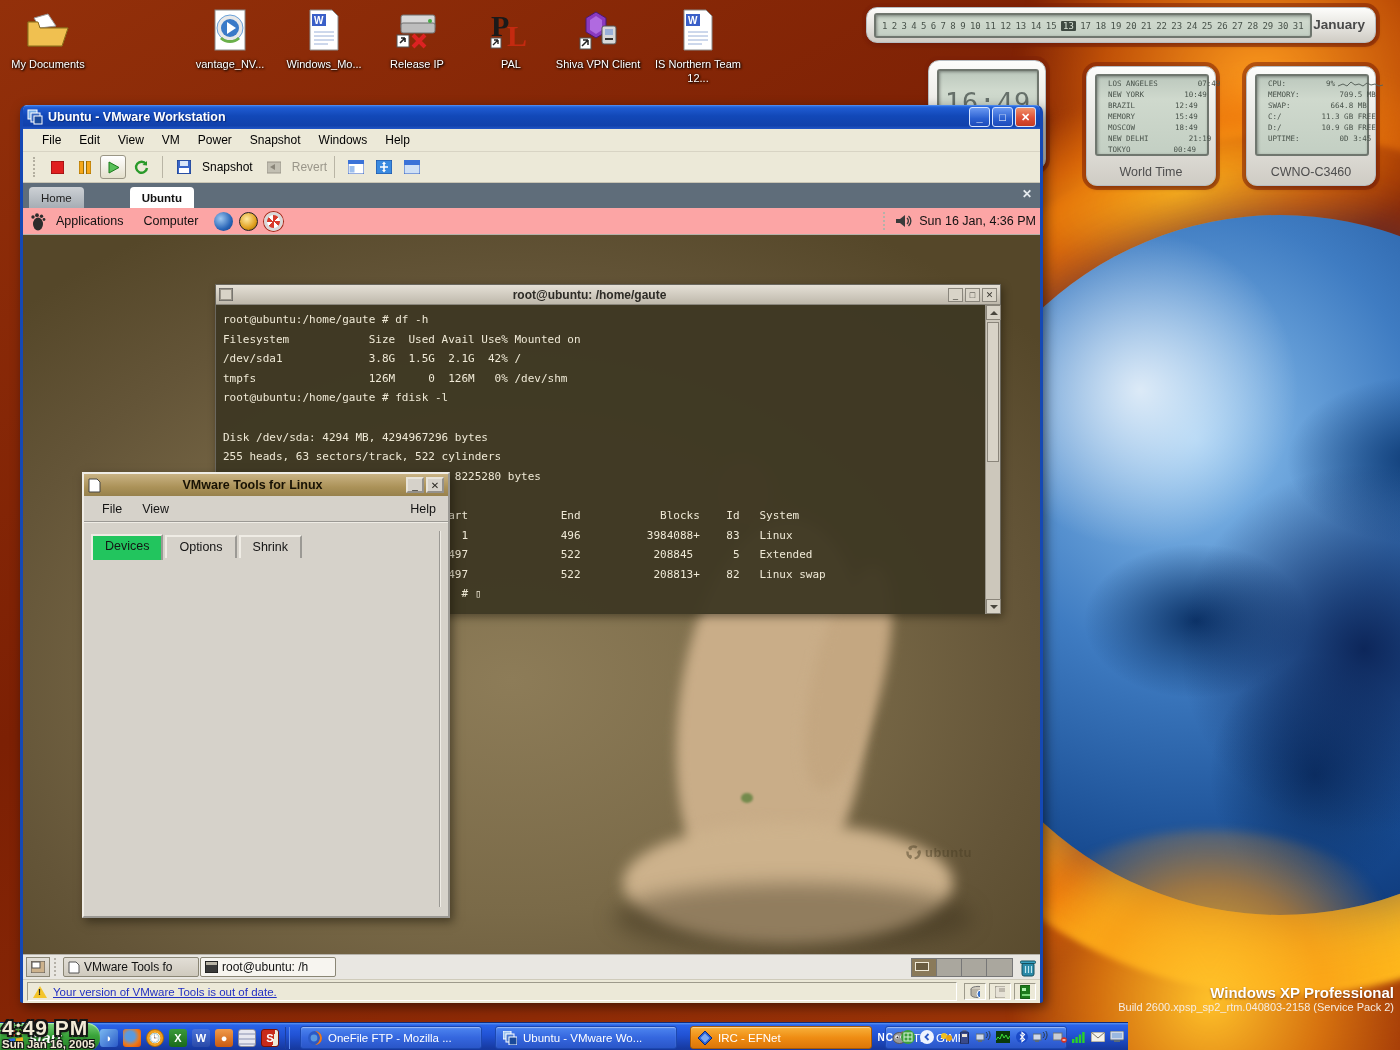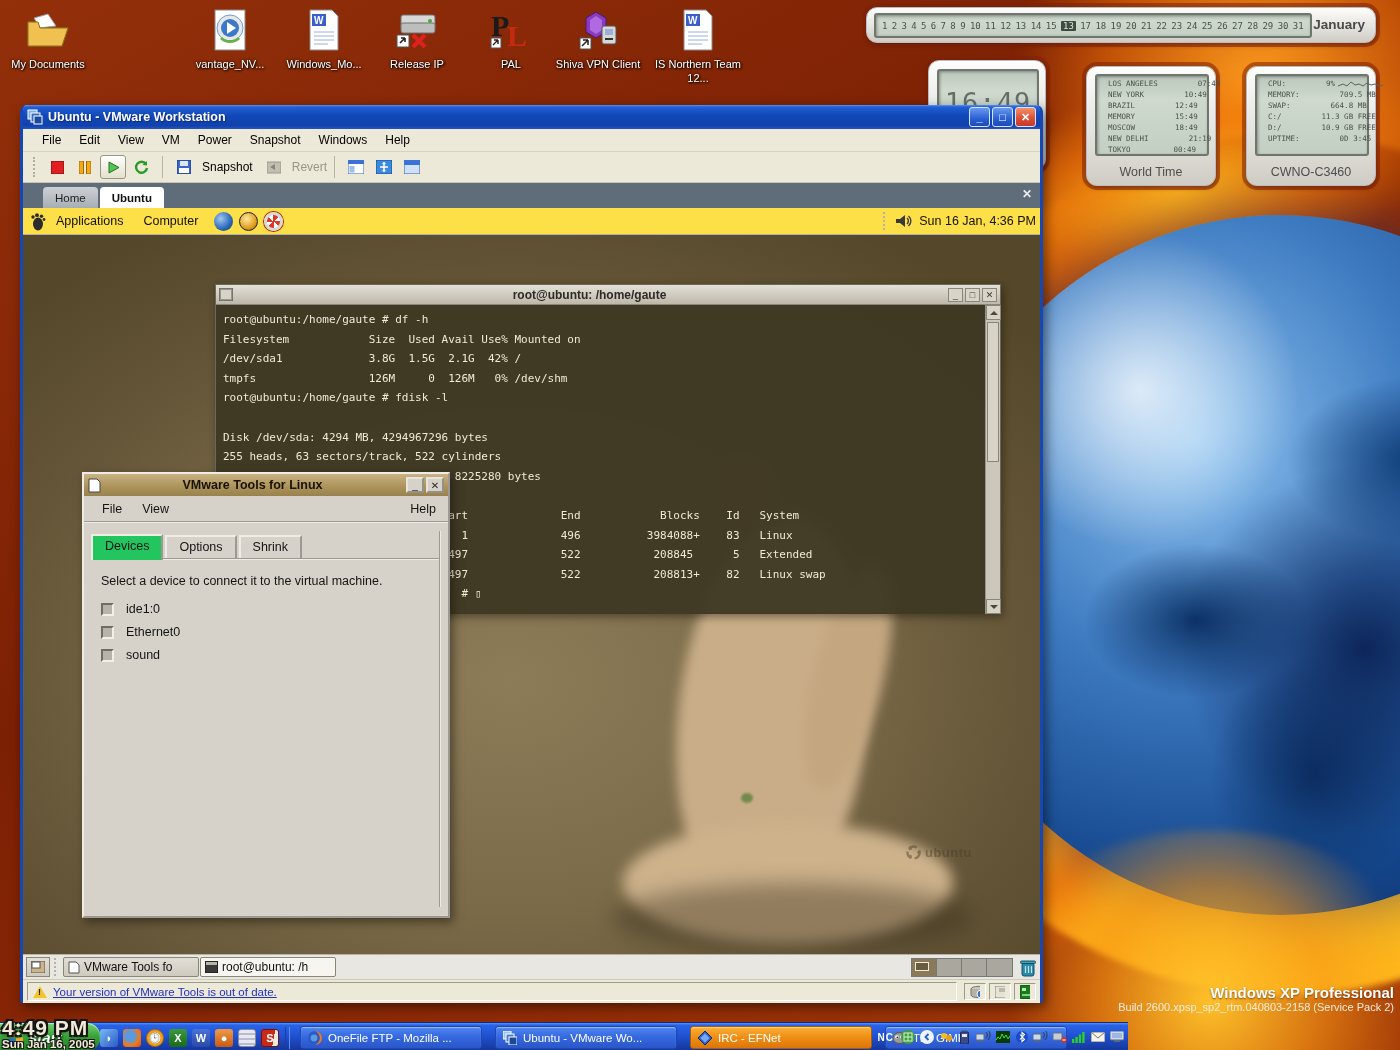--- a/index.html
+++ b/index.html
@@ -66,30 +66,30 @@
   .menubar { height:23px; background:#ece9d8; display:flex; align-items:center; font-size:12px; color:#000;
              border-bottom:1px solid #d8d4c4; padding-left:10px; }
   .menubar .mi { padding:3px 9px; }
   .toolbar { height:31px; background:#ece9d8; display:flex; align-items:center; border-bottom:1px solid #c9c5b5; padding-left:10px; }
   .grip { width:4px; height:20px; margin-right:6px; border-left:2px dotted #b3afa0; }
   .tbtn { width:26px; height:24px; display:flex; align-items:center; justify-content:center; margin:0 1px; border-radius:3px; }
   .tbtn.active { border:1px solid #9a9685; background:linear-gradient(#fff,#e4e0cc); }
   .tsep { width:1px; height:22px; background:#b9b5a5; margin:0 7px; }
   .tlabel { font-size:12px; color:#000; margin-left:4px; }
   .tlabel.dis { color:#9a968a; }
-  .tabstrip { height:25px; background:#5f6d7a; display:flex; align-items:flex-end; padding-left:20px; position:relative; }
+  .tabstrip { height:25px; background:#5f6d7a; display:flex; align-items:flex-end; padding-left:6px; position:relative;gap:44px; }
   .tab { height:21px; display:flex; align-items:center; padding:0 12px; font-size:11.5px; margin-right:2px;
          border-radius:4px 4px 0 0; }
   .tab.inactive { background:linear-gradient(#cdd1d5,#a6adb4); color:#222; }
   .tab.active { background:#fff; font-weight:bold; color:#111; }
   .tabstrip .closex { position:absolute; right:8px; top:4px; color:#e6ebef; font-size:12px; font-weight:bold; }
 
   
   .vmscreen { position:relative; height:771px; overflow:hidden; background:#6e5f41; }
-  .gmenubar { height:25px; background:#fde047; border-bottom:1px solid #b5b1a8; display:flex; align-items:center;
+  .gmenubar { height:25px; background:#fca5a5; border-bottom:1px solid #b5b1a8; display:flex; align-items:center;
               font-size:12.5px; color:#111; padding:13px 6px; position:relative; z-index:3;}
   .gmenubar .gmi { padding:0 10px; }
   .gicon { width:19px; height:19px; border-radius:50%; margin-left:6px; }
   .gclock { position:absolute; right:4px; display:flex; align-items:center; font-size:12.5px; color:#111; }
   .vm-desktop { position:absolute; left:0; top:25px; width:100%; height:721px; overflow:hidden;
         background:
           radial-gradient(ellipse 700px 520px at 48% 62%, #8d7c58 0%, #7a6a48 45%, #645538 75%, #554729 100%); }
   .fig { position:absolute; border-radius:50%; }
   .uwm { position:absolute; right:68px; top:612px; display:flex; align-items:center; opacity:.45; }
   .uwm .txt { font-size:13px; font-weight:bold; color:#463b22; margin-left:4px; letter-spacing:.5px; }
@@ -678,35 +678,20 @@
       <span class="mi">File</span>
       <span class="mi">View</span>
       <span class="help">Help</span>
     </div>
     <div class="dlg-body">
       <div class="dtabs">
         <div class="dtab active"><span>Devices</span></div>
         <div class="dtab"><span>Options</span></div>
         <div class="dtab"><span>Shrink</span></div>
       </div>
-      <div class="dpanel">
-        <div class="desc">Select a device to connect it to the virtual machine.</div>
-        <div class="chkrow">
-          <div class="chk"></div>
-          <span class="lab">ide1:0</span>
-        </div>
-        <div class="chkrow">
-          <div class="chk"></div>
-          <span class="lab">Ethernet0</span>
-        </div>
-        <div class="chkrow">
-          <div class="chk"></div>
-          <span class="lab">sound</span>
-        </div>
-      </div>
     </div>
   </div>
 
   <div class="xptaskbar">
     <div class="startbtn">
       <div class="flag">
         <i style="background:#e03a1a"></i>
           <i style="background:#6ab82a"></i>
           <i style="background:#2a6ae0"></i>
           <i style="background:#f0b020"></i>

